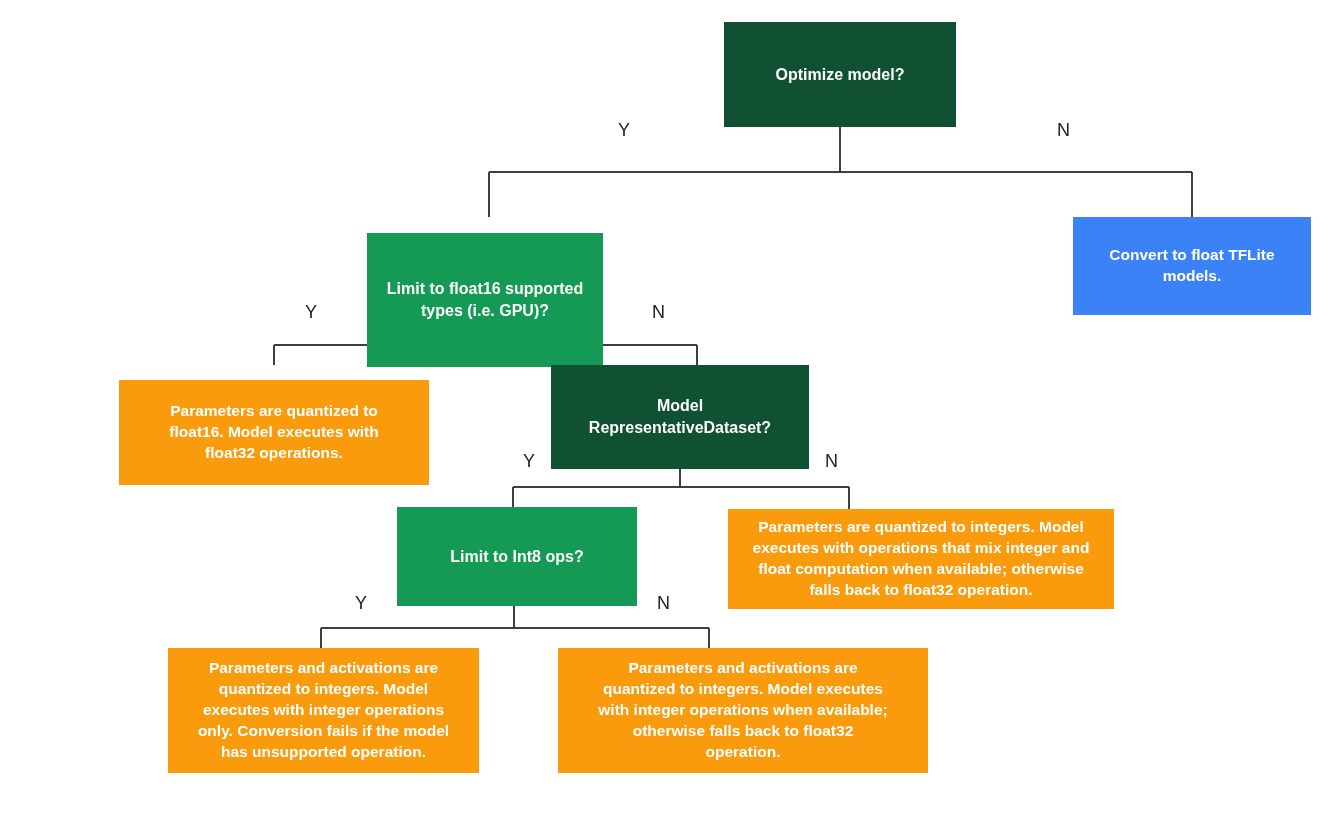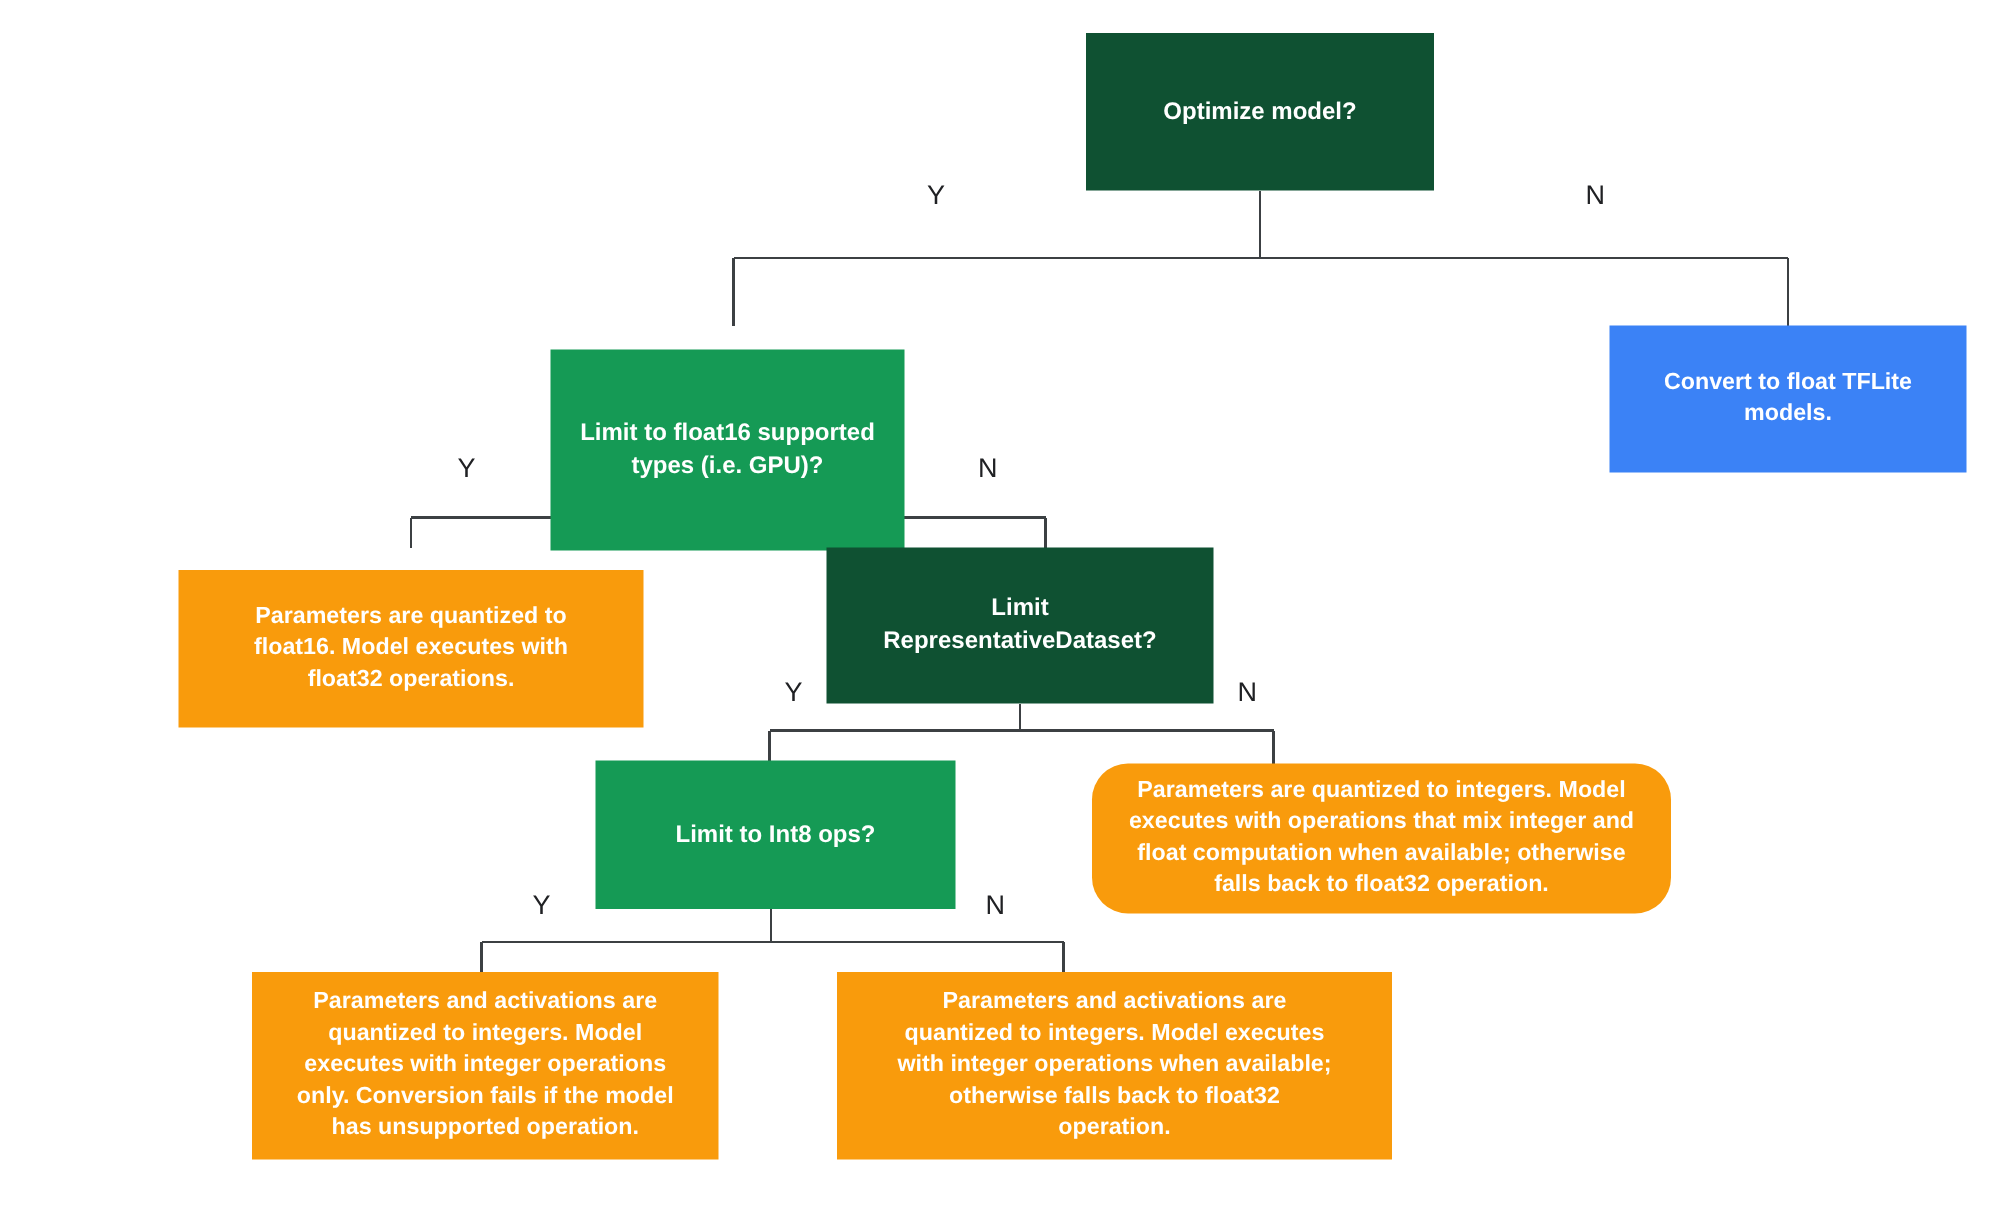--- a/index.html
+++ b/index.html
@@ -79,27 +79,27 @@
       <div class="node t-leaf" style="left: 1073px; top: 217px; width: 238px; height: 98px; background: #3b82f6;">
         <span class="node-text">Convert to float TFLite
 models.</span>
       </div>
       <div class="node t-leaf" style="left: 119px; top: 365px; width: 310px; height: 105px; background: rgb(249, 155, 12); margin-top: 15px;">
         <span class="node-text">Parameters are quantized to
 float16. Model executes with
 float32 operations.</span>
       </div>
       <div class="node t-mid" style="left: 551px; top: 365px; width: 258px; height: 104px; background: rgb(15, 81, 50);">
-        <span class="node-text">Limit
+        <span class="node-text">Model
 RepresentativeDataset?</span>
       </div>
       <div class="node t-mid" style="left: 397px; top: 507px; width: 240px; height: 99px; background: rgb(21, 154, 85);">
         <span class="node-text">Limit to Int8 ops?</span>
       </div>
-      <div class="node t-leaf" style="left: 728px; top: 509px; width: 386px; height: 100px; background: rgb(249, 155, 12); border-radius: 24px;">
+      <div class="node t-leaf" style="left: 728px; top: 509px; width: 386px; height: 100px; background: rgb(249, 155, 12);">
         <span class="node-text">Parameters are quantized to integers. Model
 executes with operations that mix integer and
 float computation when available; otherwise
 falls back to float32 operation.</span>
       </div>
       <div class="node t-leaf" style="left: 168px; top: 648px; width: 311px; height: 125px; background: rgb(249, 155, 12);">
         <span class="node-text">Parameters and activations are
 quantized to integers. Model
 executes with integer operations
 only. Conversion fails if the model

